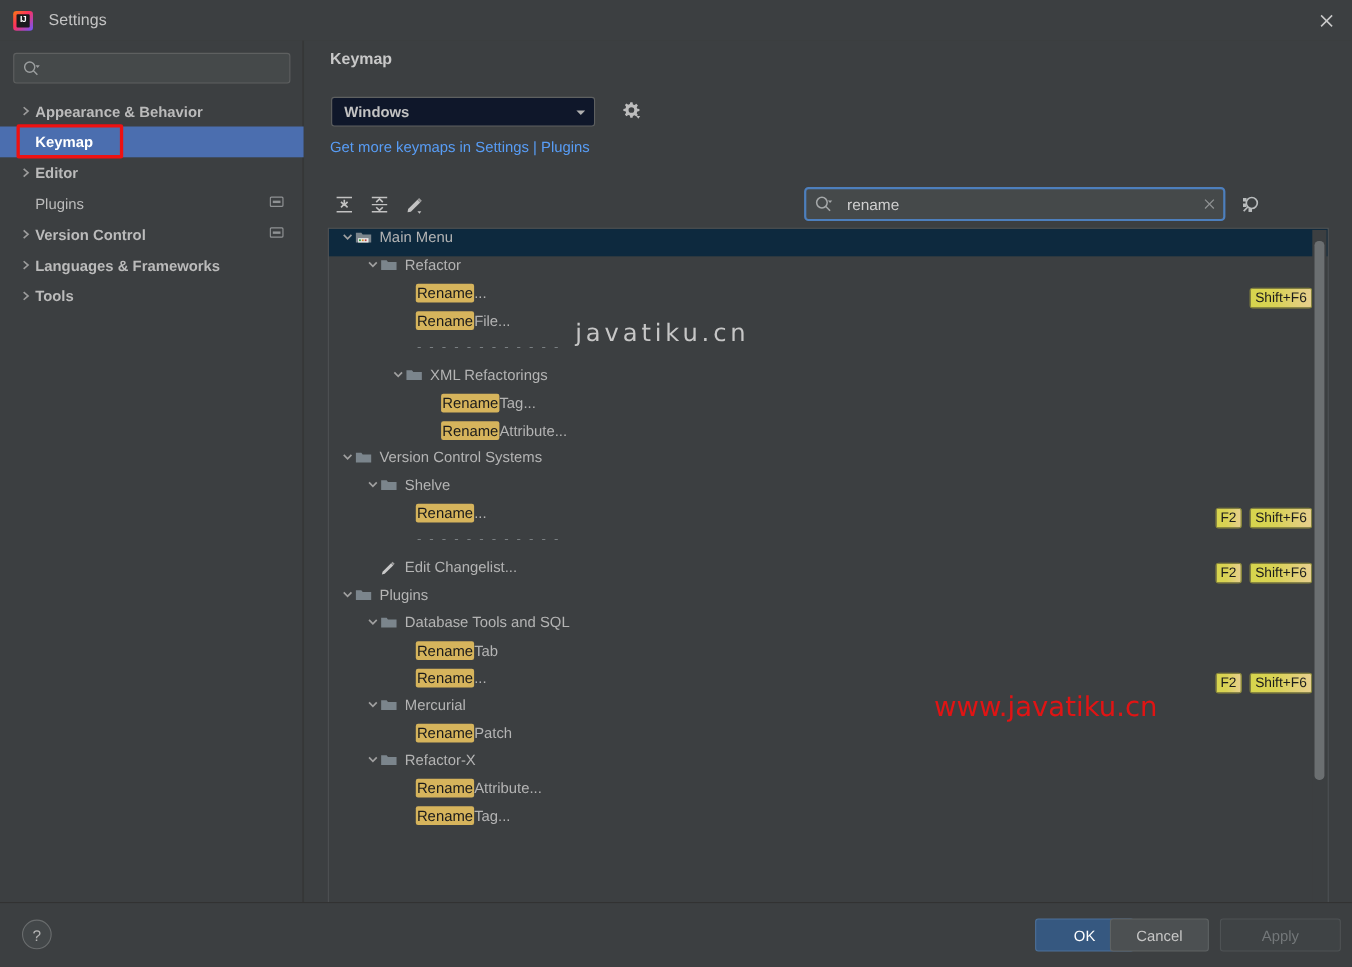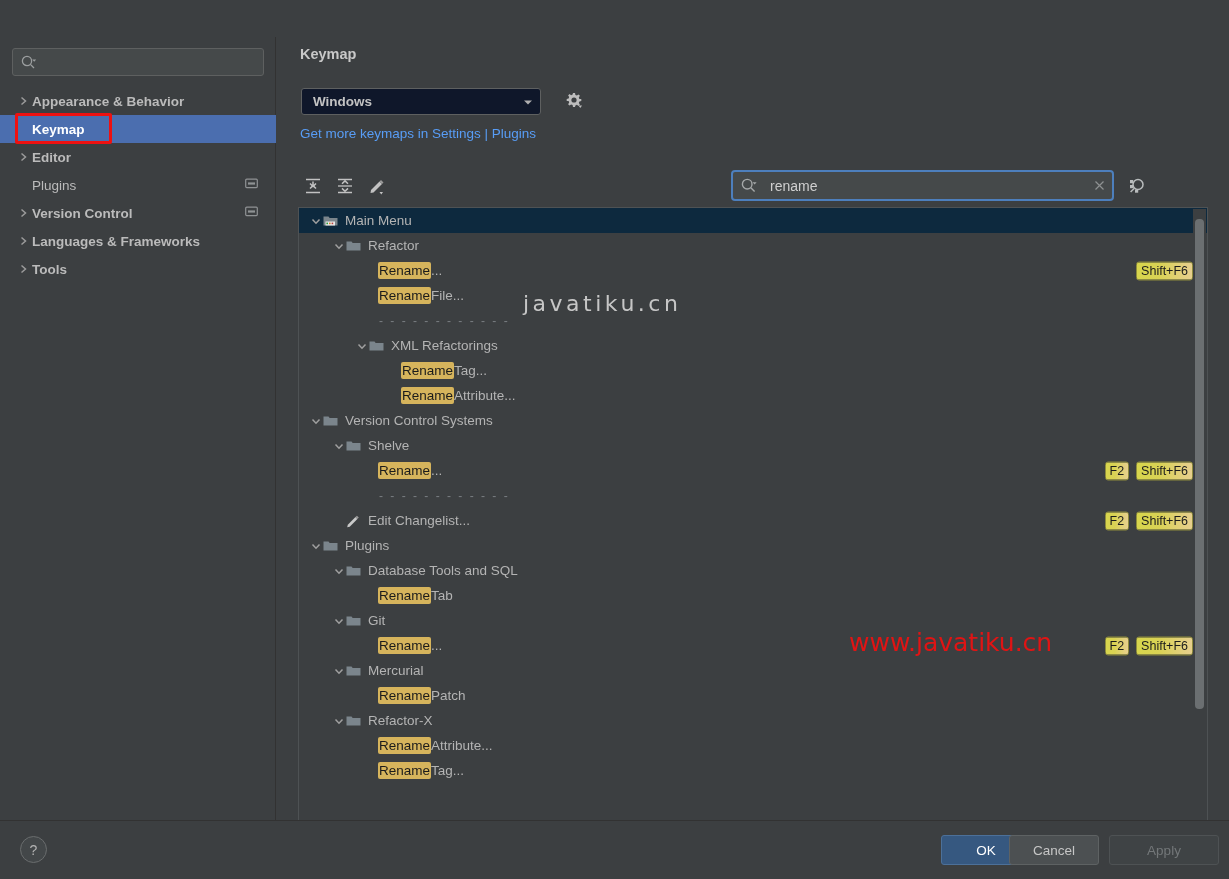--- a/index.html
+++ b/index.html
@@ -300,21 +300,21 @@
     position: absolute;
     left: 0; top: 0;
     width: 908px;
     height: 619px;
     overflow: hidden;
   }
   .tree-row {
     position: relative;
     height: 25px;
     display: flex;
-    align-items: center;
+    align-items: flex-start;
     font-size: 13.5px;
     color: #b4b4b4;
     white-space: nowrap;
     cursor: default;
   }
   .tree-row.selected { background: #0d293e; }
   .tree-row .twisty {
     width: 14px; height: 14px;
     flex: 0 0 14px;
     display: flex;
@@ -447,20 +447,31 @@
   }
   #btn-ok     { left: 909px; width: 90px; margin-left: 32px; }
   #btn-cancel { left: 1009px; width: 90px; }
   #btn-apply  { left: 1109px; width: 110px; }
 </style>
 </head>
 <body>
 
 <div id="root">
 
+  <div class="titlebar">
+    <div class="app-logo">
+      <span class="glyph">IJ</span>
+    </div>
+    <div class="title-text">Settings</div>
+    <div class="close-btn">
+      <svg width="16" height="16" viewBox="0 0 16 16">
+        <path d="M3 3 L13 13 M13 3 L3 13" stroke="#c9c9c9" stroke-width="1.4" fill="none"></path>
+      </svg>
+    </div>
+  </div>
 
   <div class="content">
 
     <div class="sidebar">
 
       <div class="side-search">
         <svg class="mag" width="17" height="17" viewBox="0 0 17 17">
           <circle cx="7" cy="7" r="4.6" stroke="#9b9e9f" stroke-width="1.3" fill="none"></circle>
           <path d="M10.4 10.4 L14 14" stroke="#9b9e9f" stroke-width="1.3"></path>
           <path d="M12.2 5.4 l4 0 l-2 2.4 z" fill="#9b9e9f"></path>
@@ -810,33 +821,20 @@
                 <svg width="12" height="12" viewBox="0 0 12 12">
                   <path d="M4.5 2.5 L8.5 6 L4.5 9.5" stroke="#9b9b9b" stroke-width="1.5" fill="none"></path>
                 </svg>
               </span>
               <span style="display: inline-block; width: 9px; flex: 0 0 9px;"></span>
               <span class="row-text">
                 <span class="hl">Rename</span>
                 <span> Tab</span>
               </span>
             </div>
-            <div class="tree-row" style="padding-left: 33px;">
-              <span class="twisty">
-                <svg width="12" height="12" viewBox="0 0 12 12">
-                  <path d="M2.5 4.5 L6 8.2 L9.5 4.5" stroke="#a0a0a0" stroke-width="1.5" fill="none"></path>
-                </svg>
-              </span>
-              <svg width="15" height="15" viewBox="0 0 15 15" class="folder-ico">
-                <path d="M0.5 3.5 h5 l1.2 1.6 h7.8 v7.4 h-14 z" fill="#7b858c"></path>
-              </svg>
-              <span class="row-text">
-                <span>Git</span>
-              </span>
-            </div>
             <div class="tree-row" style="padding-left: 56px;">
               <span class="twisty empty">
                 <svg width="12" height="12" viewBox="0 0 12 12">
                   <path d="M4.5 2.5 L8.5 6 L4.5 9.5" stroke="#9b9b9b" stroke-width="1.5" fill="none"></path>
                 </svg>
               </span>
               <span style="display: inline-block; width: 9px; flex: 0 0 9px;"></span>
               <span class="row-text">
                 <span class="hl">Rename</span>
                 <span>...</span>

